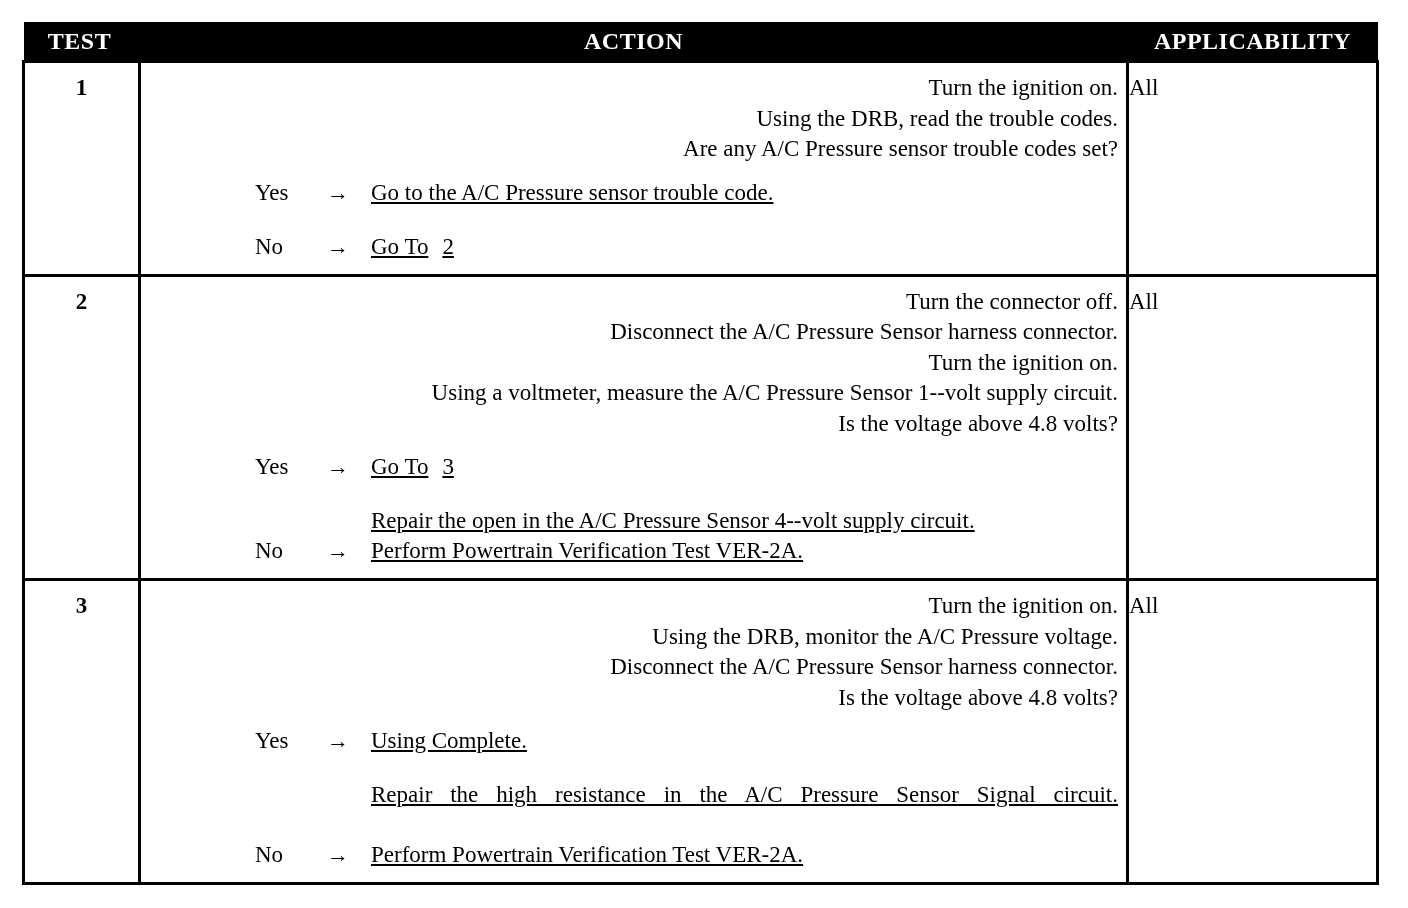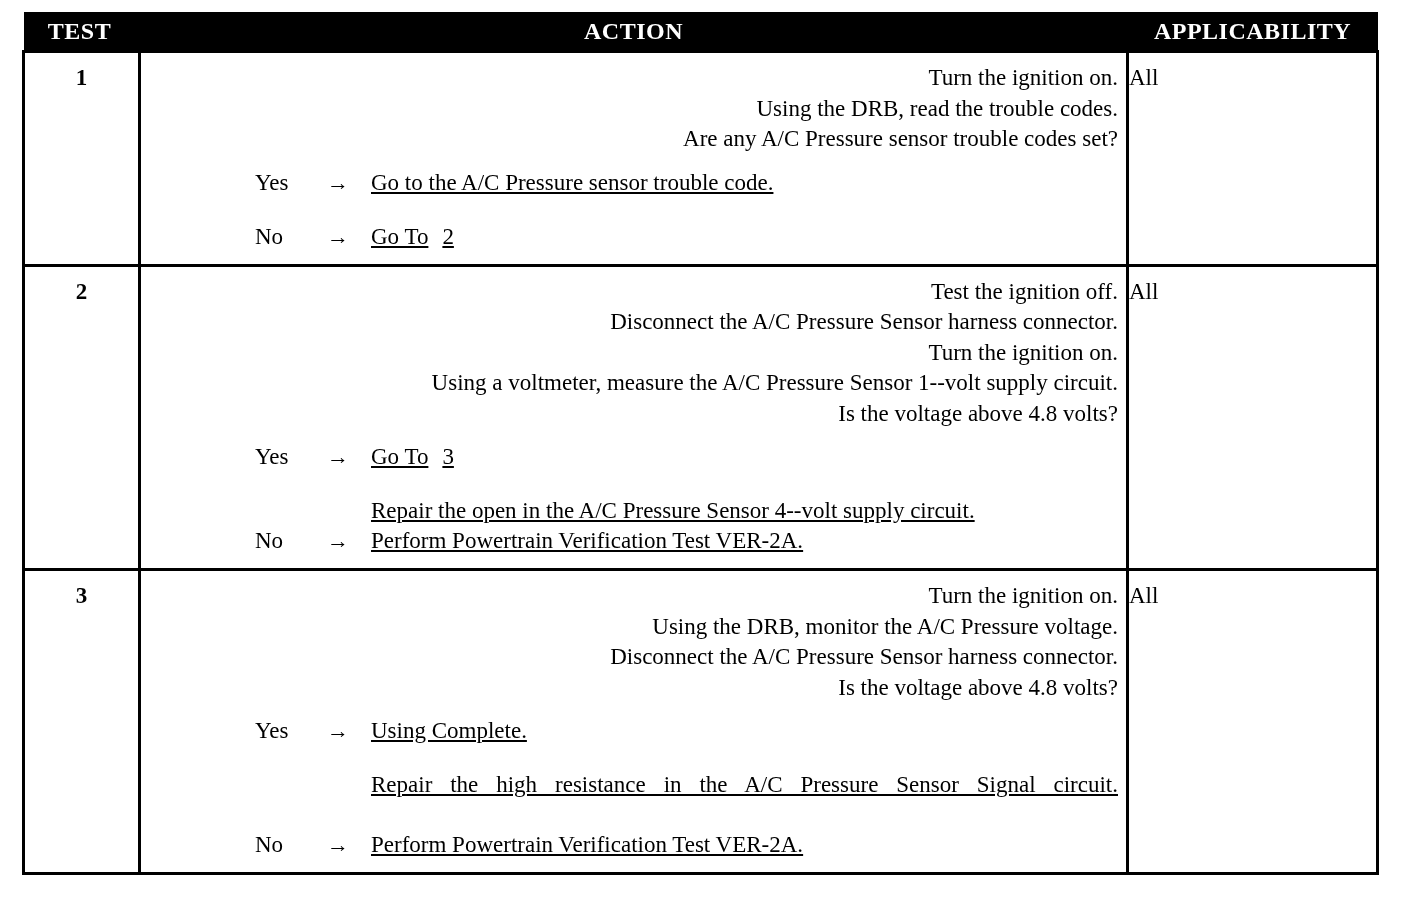--- a/index.html
+++ b/index.html
@@ -19,21 +19,21 @@
     position: relative;
     width: 1408px;
     height: 908px;
     background: #ffffff;
   }
 
   
   .diag-table {
     position: absolute;
     left: 22px;
-    top: 12px;
+    top: 22px;
     width: 1354px;
     border-collapse: collapse;
     table-layout: fixed;
     background: #ffffff;
   }
 
   .diag-table col.c-test { width: 116px; }
   .diag-table col.c-action { width: 988px; }
   .diag-table col.c-applic { width: 250px; }
 
@@ -188,21 +188,21 @@
                 </span>
               </div>
             </div>
           </td>
           <td class="cell-applic">All</td>
         </tr>
         <tr class="row-2">
           <td class="cell-test">2</td>
           <td class="cell-action">
             <ul class="stmt-list">
-              <li class="stmt">Test the ignition off.</li>
+              <li class="stmt">Turn the connector off.</li>
               <li class="stmt">Disconnect the A/C Pressure Sensor harness connector.</li>
               <li class="stmt">Turn the ignition on.</li>
               <li class="stmt">Using a voltmeter, measure the A/C Pressure Sensor 1--volt supply circuit.</li>
               <li class="stmt">Is the voltage above 4.8 volts?</li>
             </ul>
             <div class="branches">
               <div class="branch">
                 <span class="branch-label">Yes</span>
                 <span class="branch-arrow">→</span>
                 <span class="branch-body">

